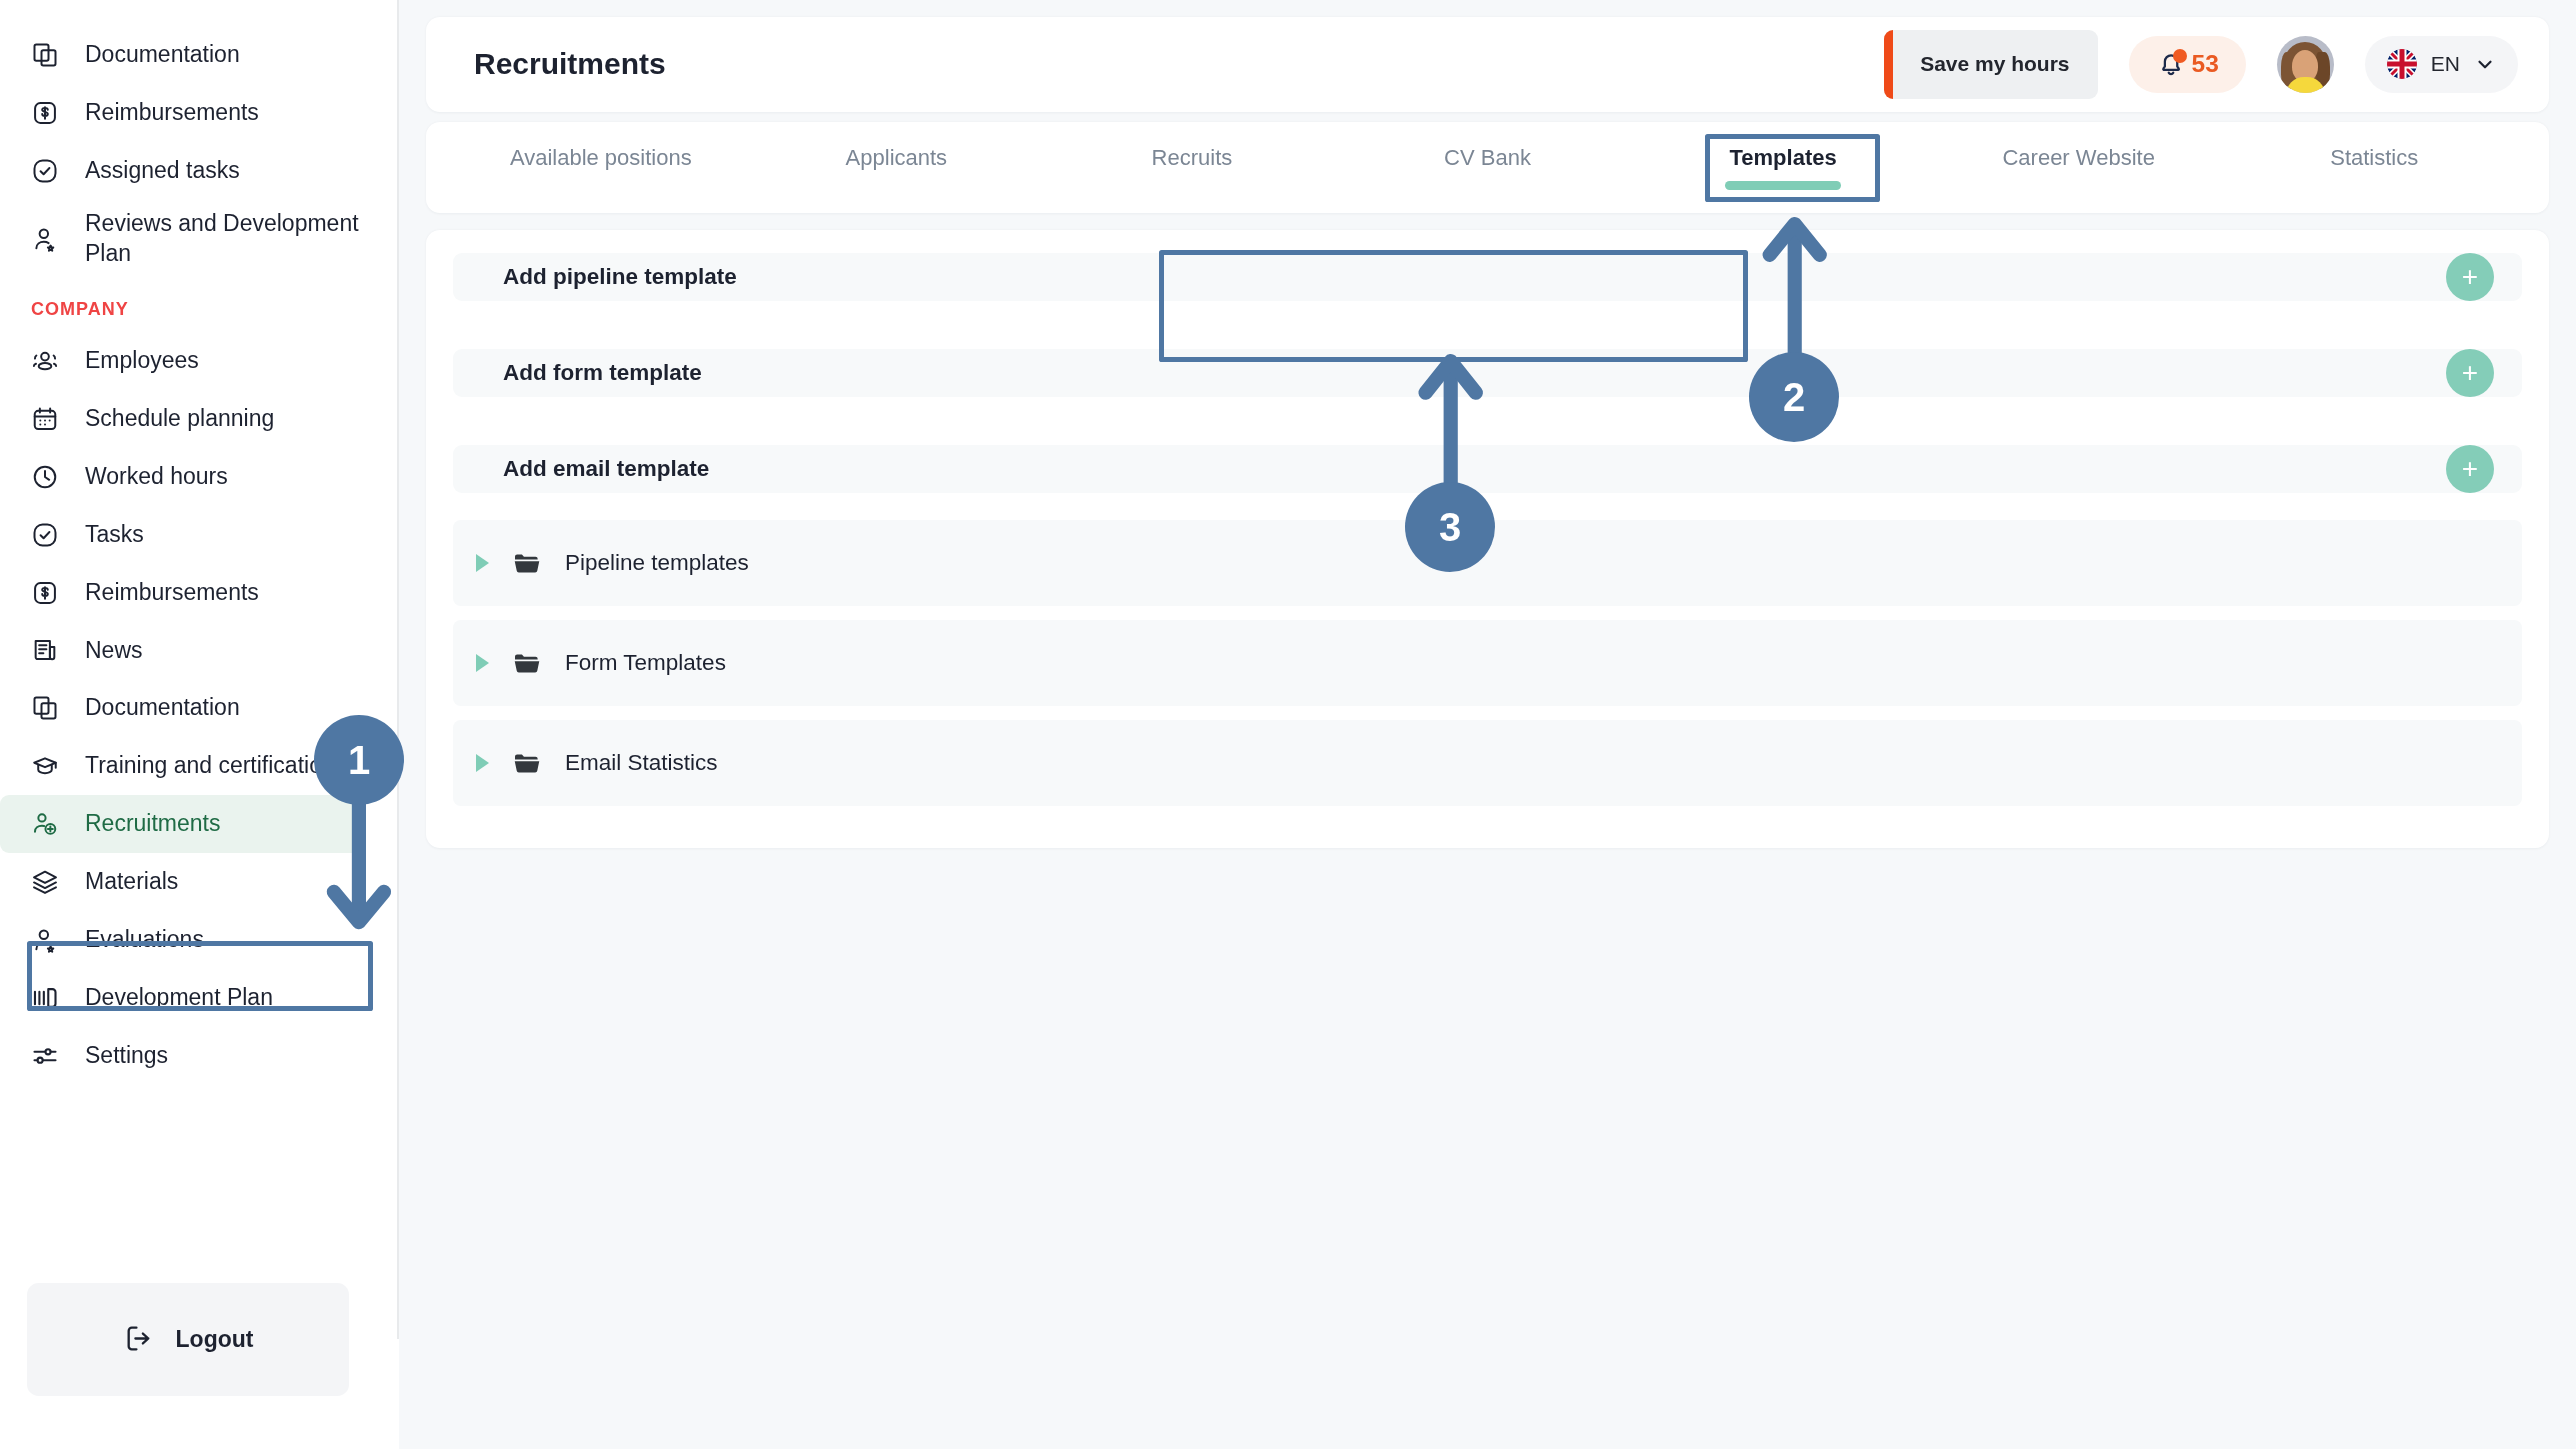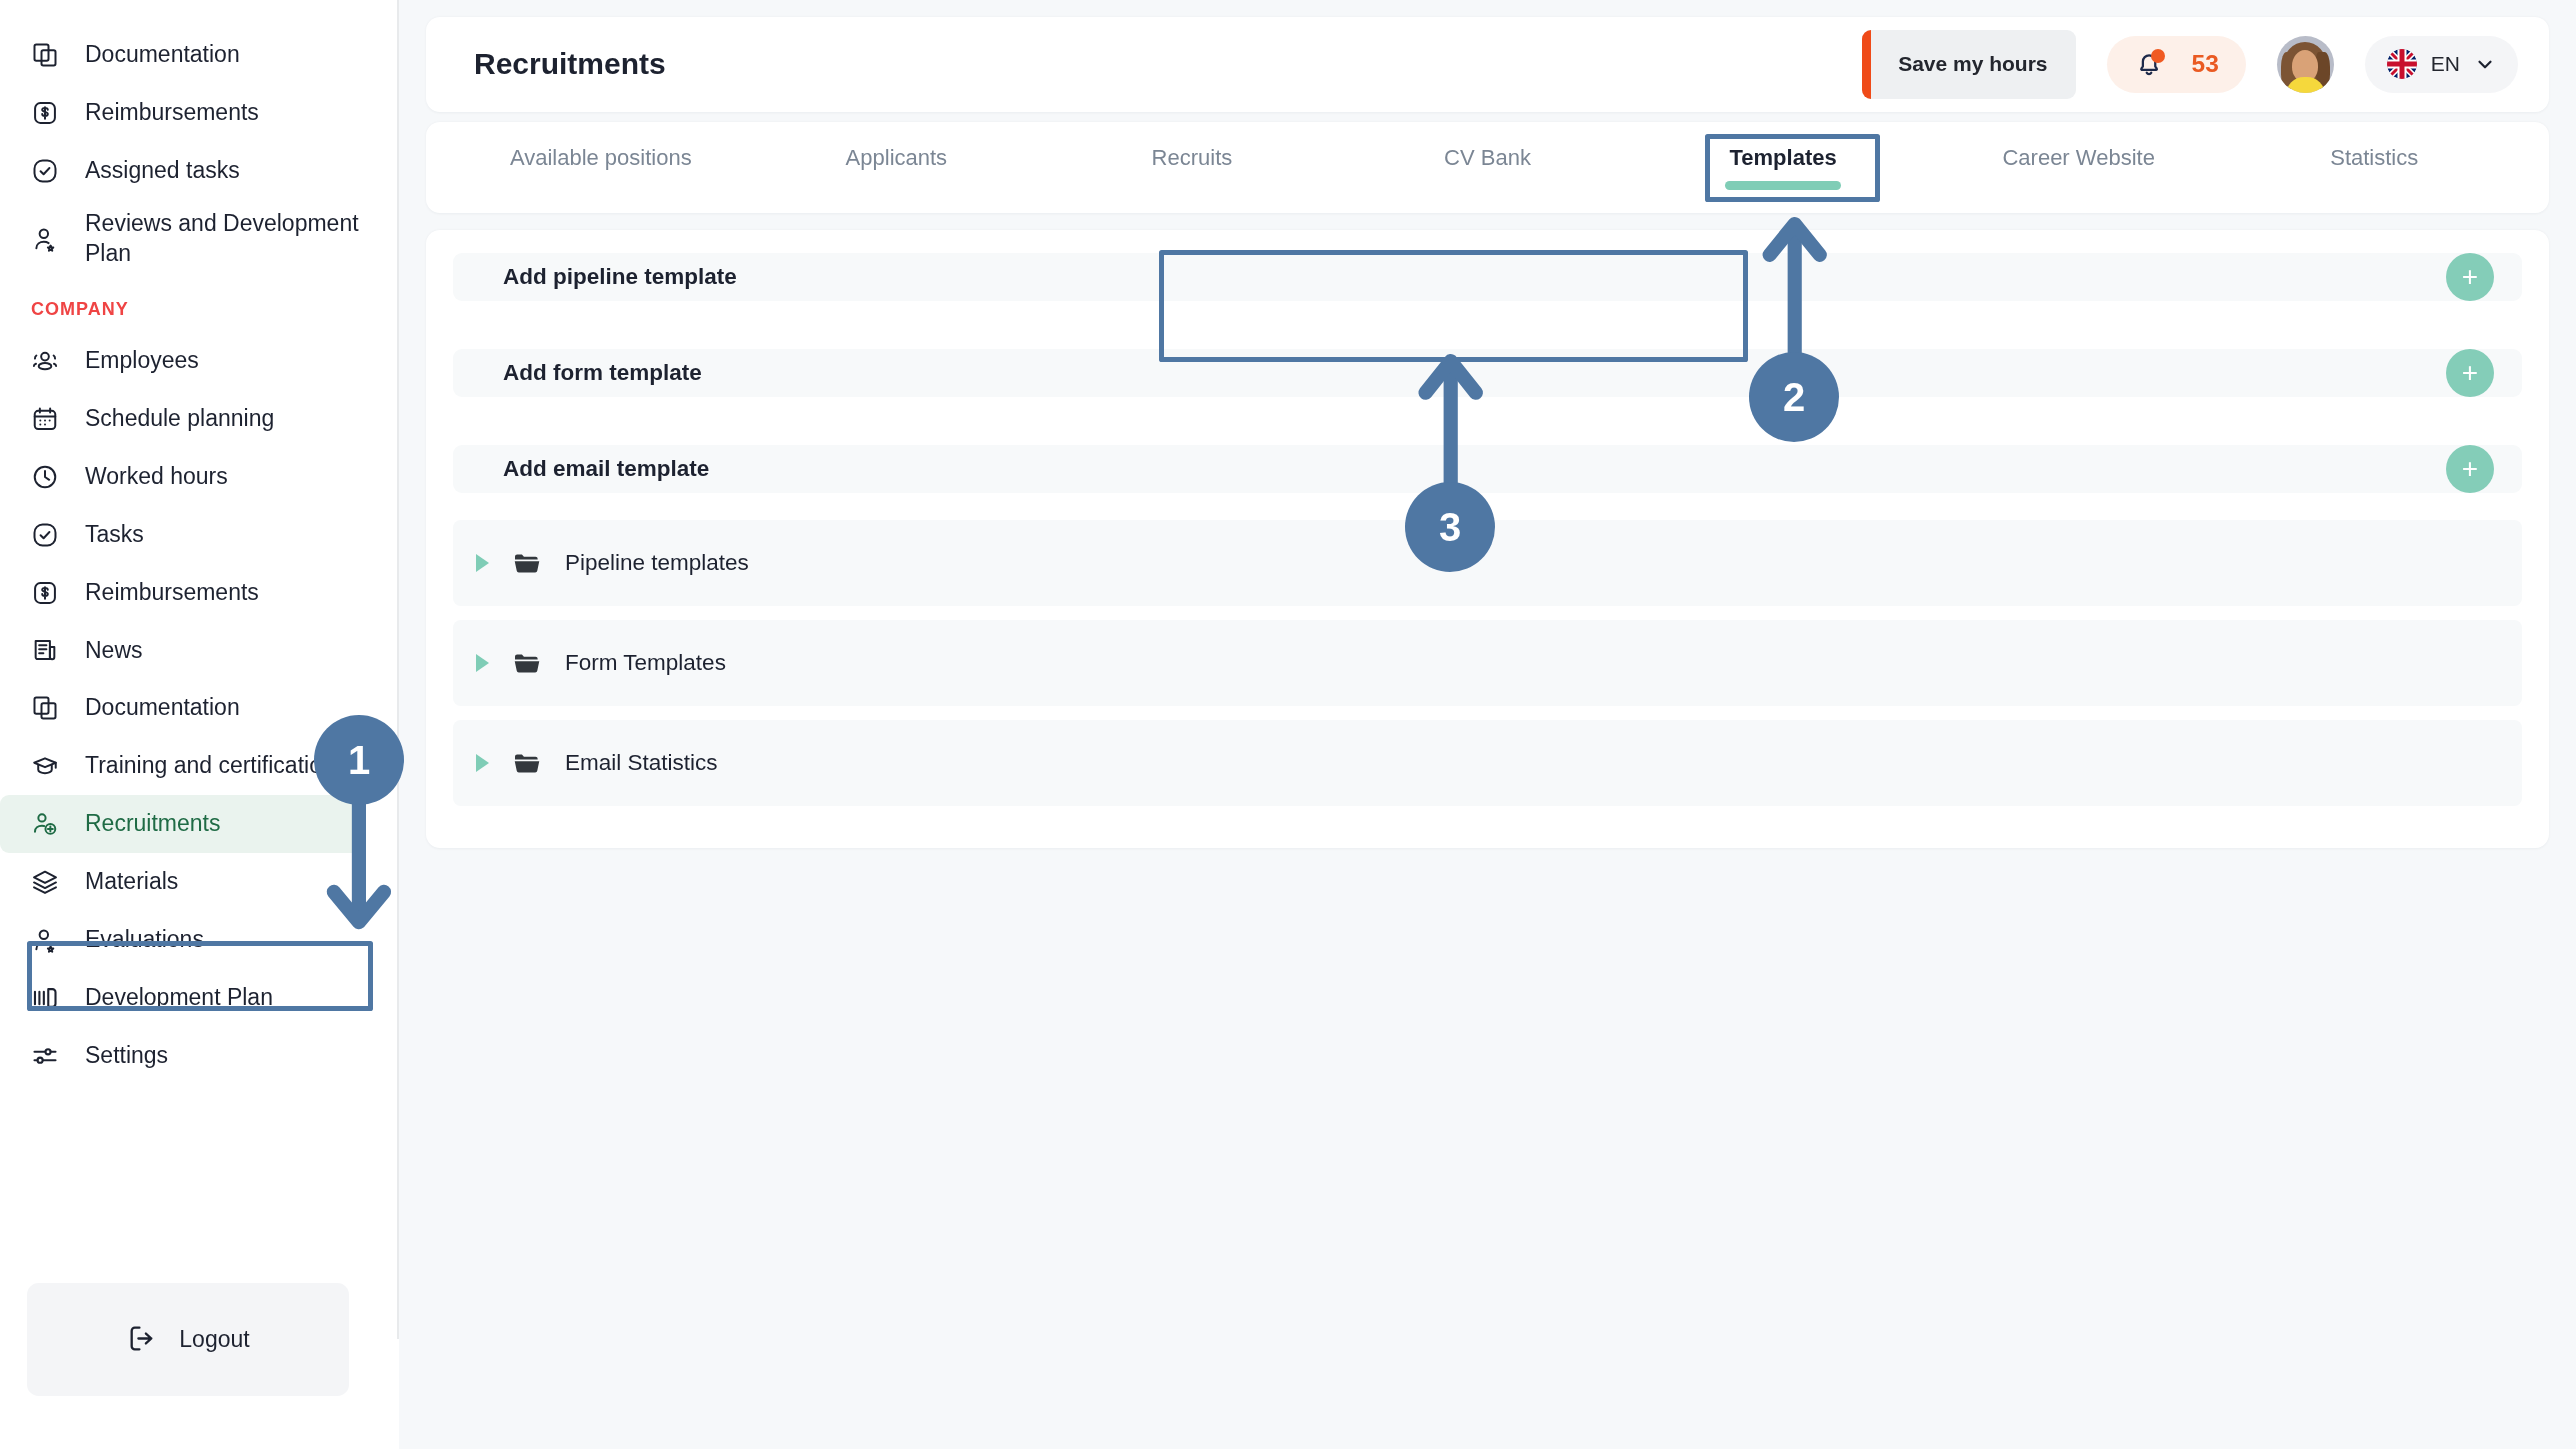--- a/index.html
+++ b/index.html
@@ -48,20 +48,21 @@
   }
   .nav-item.active .ico svg { stroke: #1f6b45; }
 
   .logout-wrap {
     position: absolute; left: 27px; top: 1283px;
     width: 322px; height: 113px;
     background: #f4f5f7; border-radius: 11.6px;
     display: flex; align-items: center; justify-content: center;
     gap: 22px;
     cursor: pointer;
+    font-weight: bold;
   }
   .logout-wrap .ico svg { width: 31px; height: 31px; }
   .logout-label { font-size: 23px; color: #1d2230; }
 
   
   .main {
     flex: 1 1 auto; height: 1449px;
     background: #f6f8fa;
     padding: 16.7px 27px 0 27px;
     position: relative;
@@ -90,21 +91,21 @@
     padding: 0 28px 0 36px;
     font-size: 21px; font-weight: 700; color: #23262e;
     cursor: pointer; overflow: hidden;
   }
   .save-btn::before {
     content: ""; position: absolute; left: 0; top: 0; bottom: 0;
     width: 9px; background: #ef4a18; border-radius: 4.5px 0 0 4.5px;
   }
   .notif {
     background: #fdf0e9; border-radius: 31px; height: 57px;
-    display: flex; align-items: center; gap: 28px;
+    display: flex; align-items: center; gap: 6px;
     padding: 0 27px; cursor: pointer;
   }
   .notif .bellwrap { position: relative; width: 30px; height: 30px; }
   .notif .bellwrap svg { width: 30px; height: 30px; }
   .notif .dot { position: absolute; right: -1.3px; top: 0px; width: 14px; height: 14px; border-radius: 50%; background: #f05a22; }
   .notif .count { font-size: 24.5px; font-weight: 700; color: #ea5a22; }
 
   .avatar {
     width: 57px; height: 57px; border-radius: 50%;
     background: #b8bcc8; overflow: hidden; position: relative;

